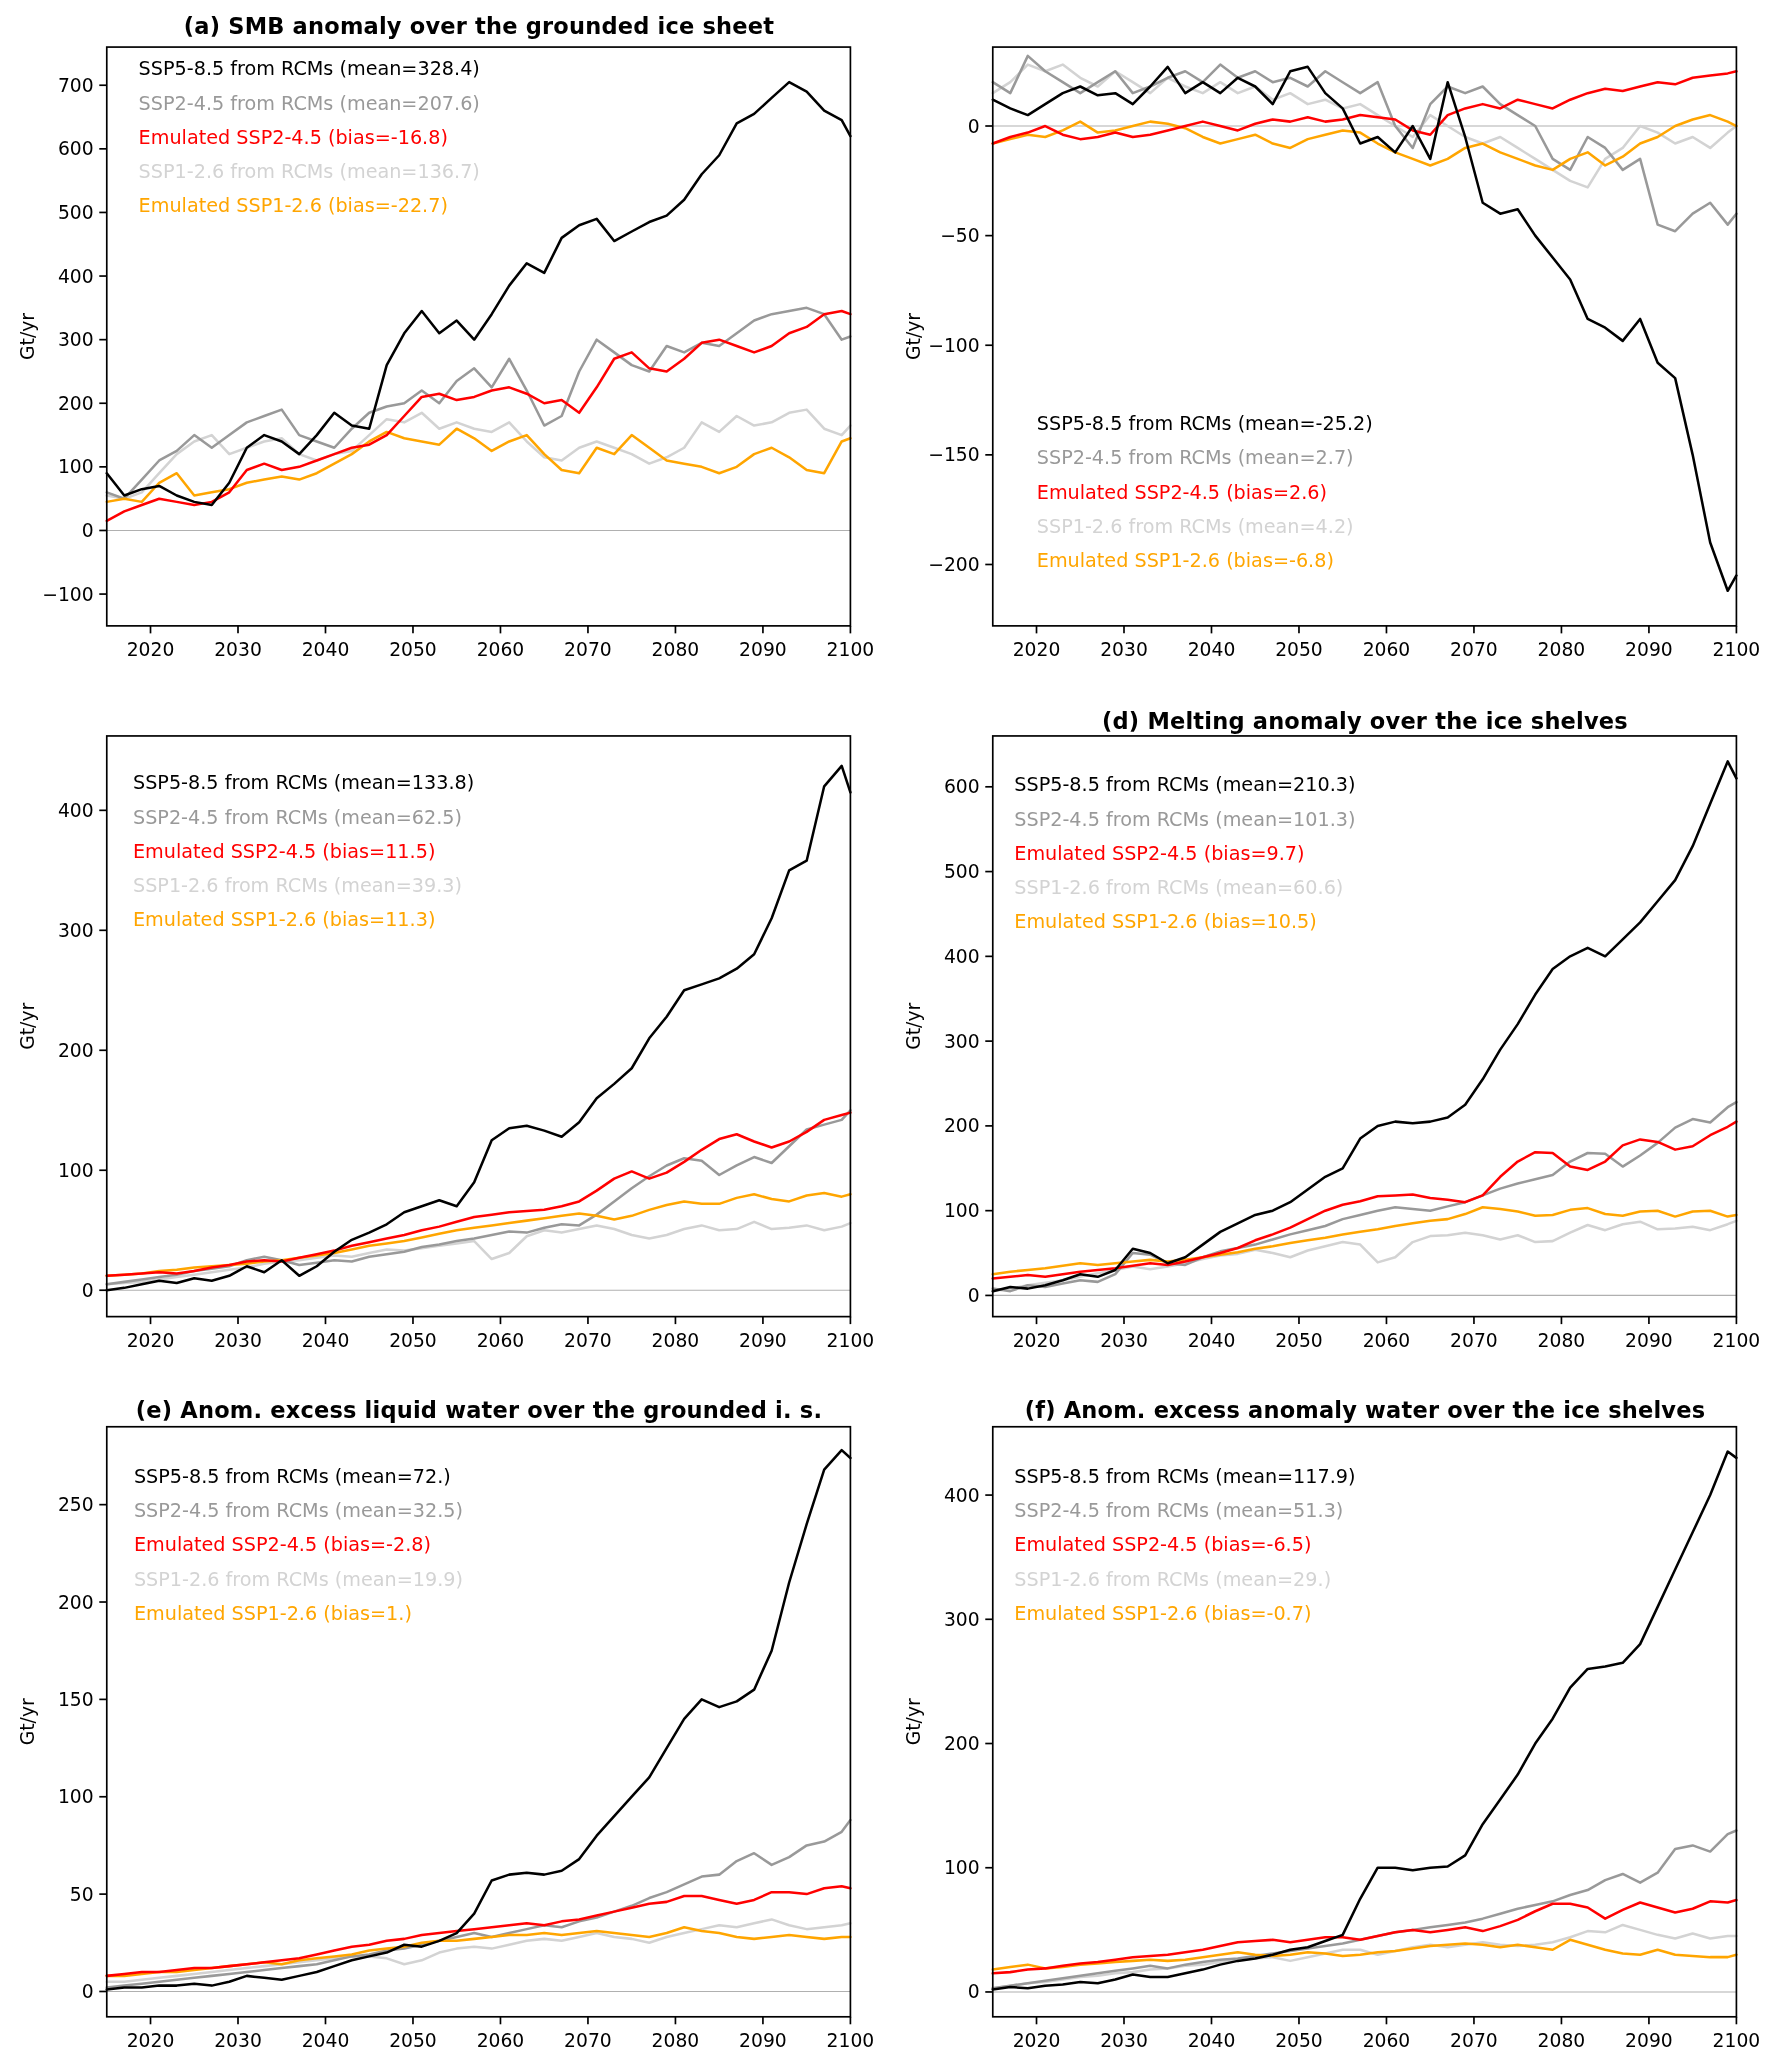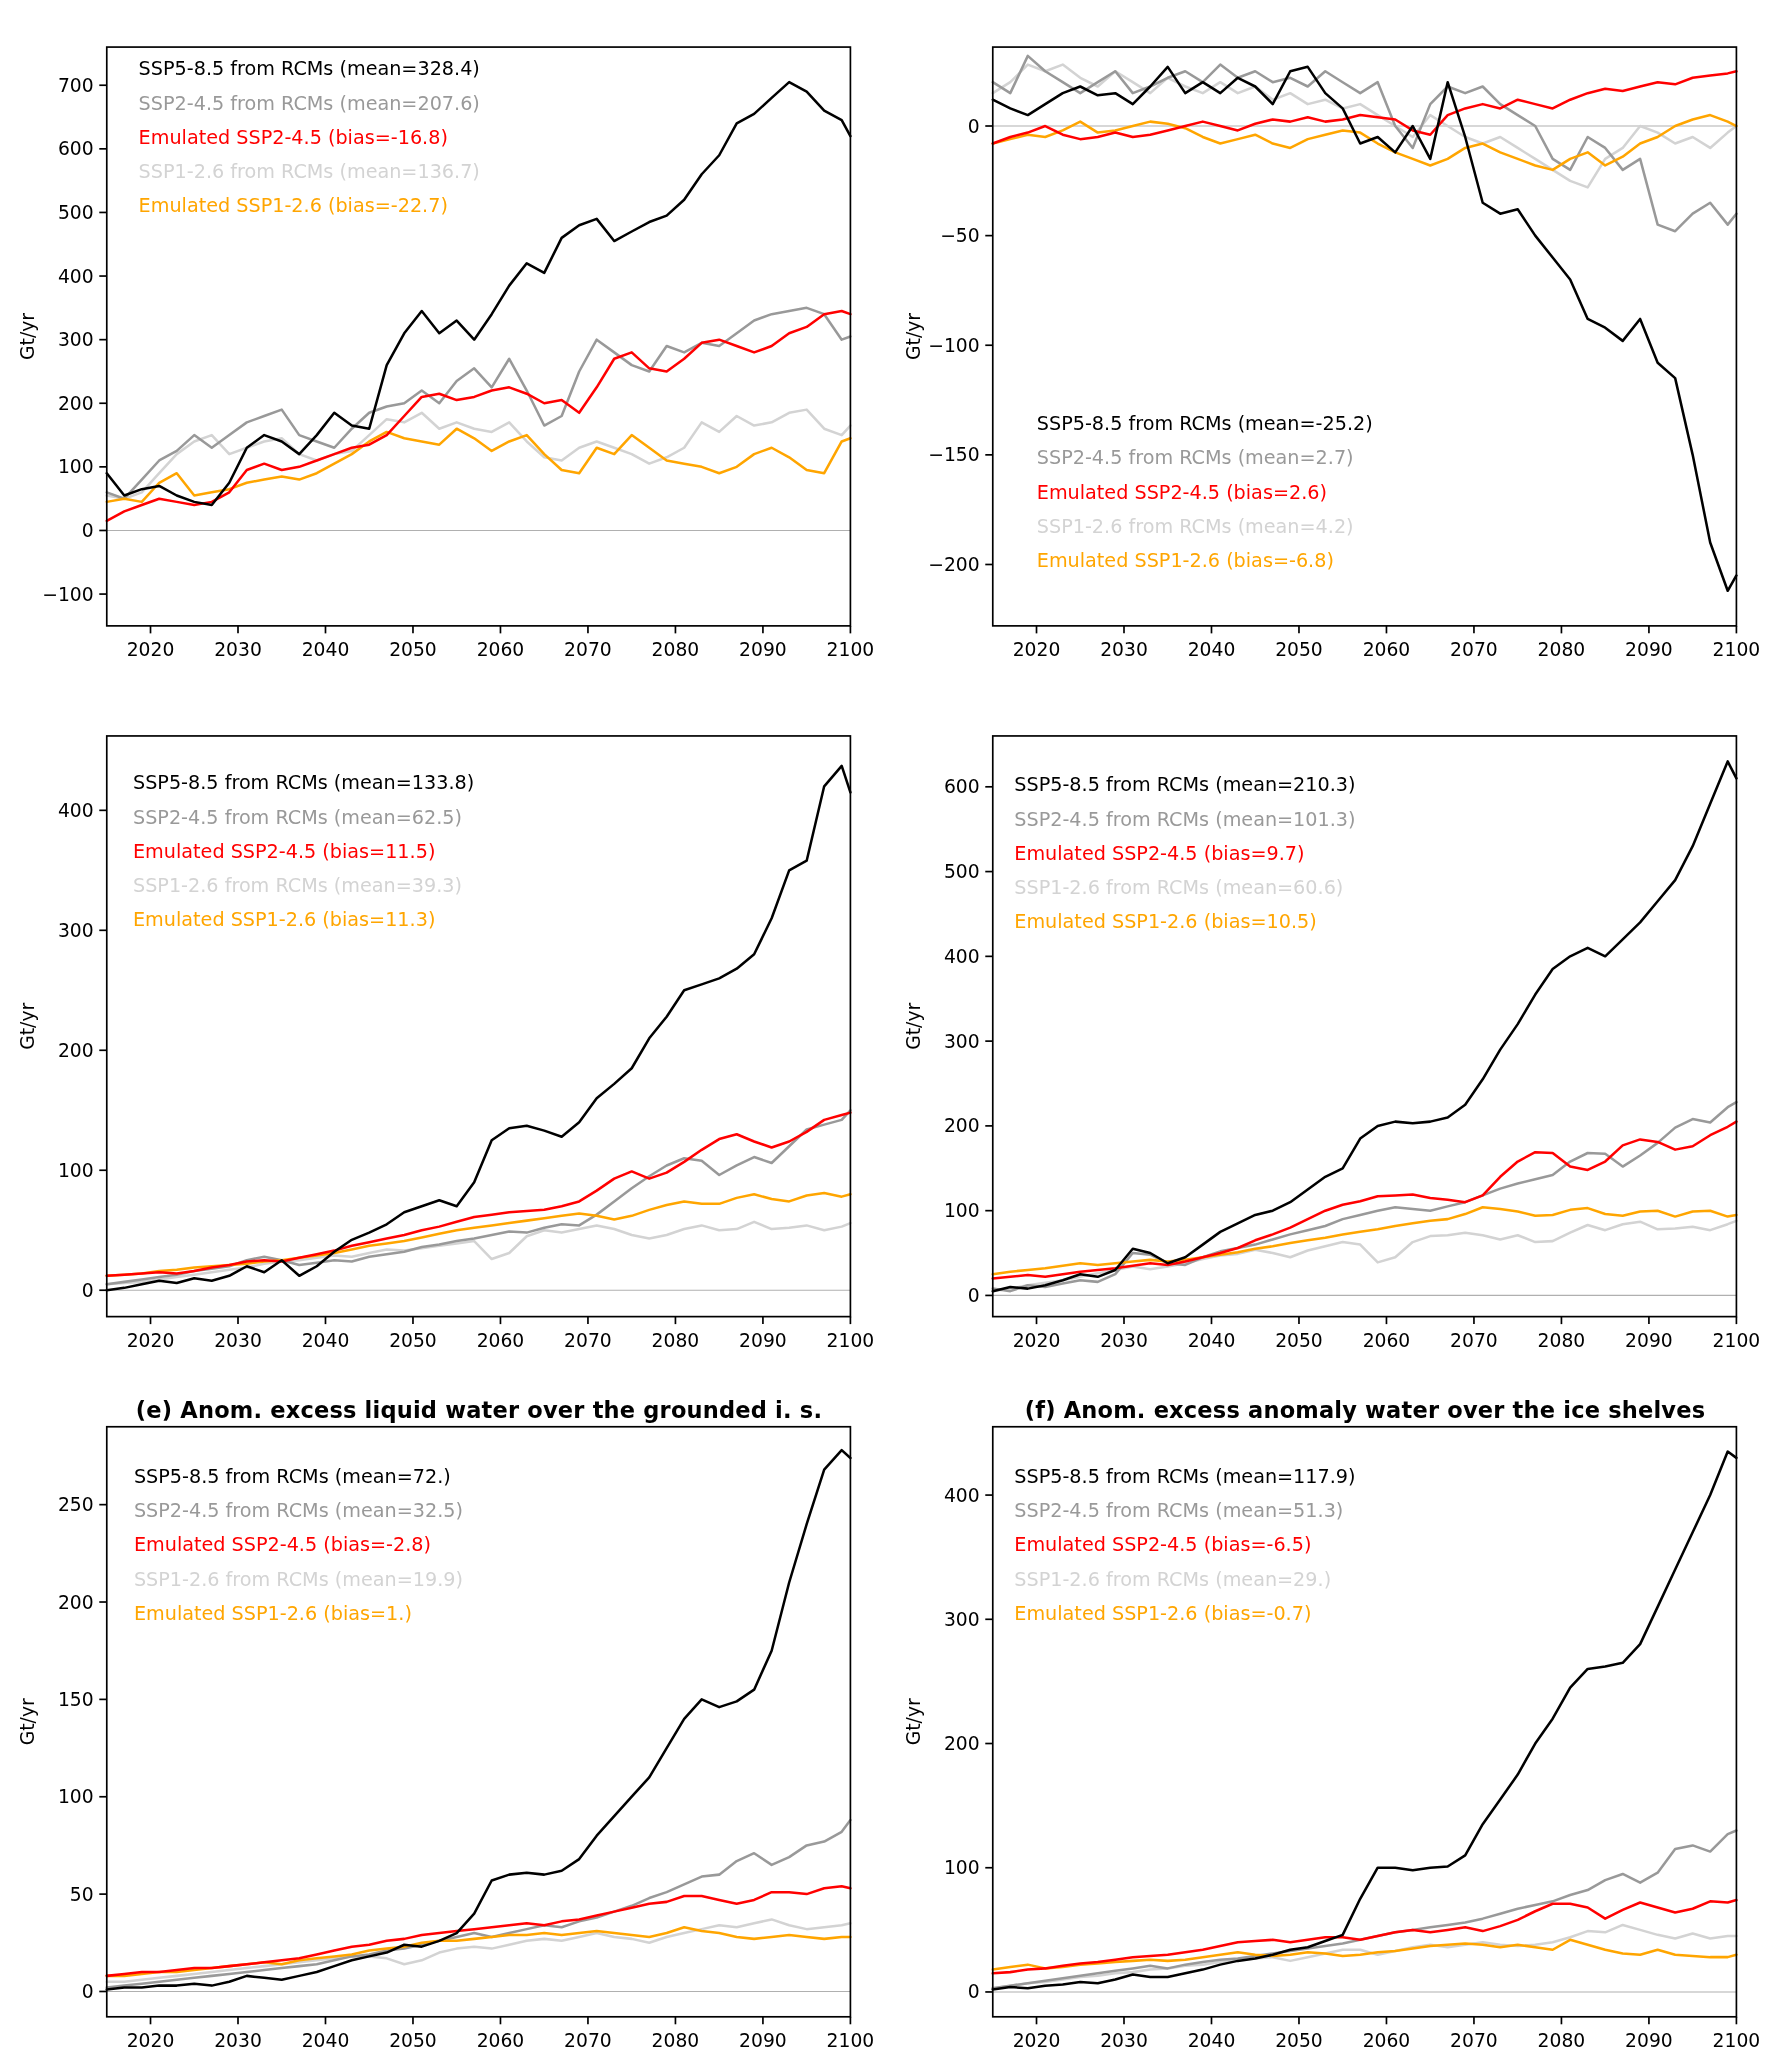--- a/index.html
+++ b/index.html
@@ -11,20 +11,21 @@
   .row1 .panel-title{top:20.6px;}
   .row2 .panel-title{top:22.5px;}
   svg.chart{position:absolute;left:0;top:0;width:886px;height:100%;}
   svg text{font-family:"DejaVu Sans","Liberation Sans",sans-serif;}
 </style>
 </head>
 <body>
 
 <div class="figure-grid">
   <div class="panel row0">
+    <div class="panel-title">(a) SMB anomaly over the grounded ice sheet</div>
     <svg class="chart" viewBox="0 0 946 733">
         <line x1="114" x2="908" y1="566.1318681318681" y2="566.1318681318681" stroke="#b0b0b0" stroke-width="1.2"></line>
         <polyline points="114.0,528.8 132.7,532.2 151.4,525.4 170.0,505.0 188.7,484.6 207.4,471.1 226.1,464.3 244.8,484.6 263.5,477.8 282.1,471.1 300.8,467.7 319.5,484.6 338.2,491.4 356.9,484.6 375.6,481.2 394.2,464.3 412.9,447.3 431.6,450.7 450.3,440.5 469.0,457.5 487.6,450.7 506.3,457.5 525.0,460.9 543.7,450.7 562.4,471.1 581.1,488.0 599.7,491.4 618.4,477.8 637.1,471.1 655.8,477.8 674.5,484.6 693.2,494.8 711.8,488.0 730.5,477.8 749.2,450.7 767.9,460.9 786.6,443.9 805.2,454.1 823.9,450.7 842.6,440.5 861.3,437.1 880.0,457.5 898.7,464.3 908.0,454.1" fill="none" stroke="#d3d3d3" stroke-width="2.7" stroke-linejoin="round" stroke-linecap="round"></polyline>
         <polyline points="114.0,525.4 132.7,532.2 151.4,511.8 170.0,491.4 188.7,481.2 207.4,464.3 226.1,477.8 244.8,464.3 263.5,450.7 282.1,443.9 300.8,437.1 319.5,464.3 338.2,471.1 356.9,477.8 375.6,457.5 394.2,440.5 412.9,433.7 431.6,430.3 450.3,416.7 469.0,430.3 487.6,406.5 506.3,393.0 525.0,413.3 543.7,382.8 562.4,416.7 581.1,454.1 599.7,443.9 618.4,396.4 637.1,362.4 655.8,376.0 674.5,389.6 693.2,396.4 711.8,369.2 730.5,376.0 749.2,365.8 767.9,369.2 786.6,355.6 805.2,342.0 823.9,335.2 842.6,331.8 861.3,328.4 880.0,335.2 898.7,362.4 908.0,359.0" fill="none" stroke="#999999" stroke-width="2.7" stroke-linejoin="round" stroke-linecap="round"></polyline>
         <polyline points="114.0,535.6 132.7,532.2 151.4,535.6 170.0,515.2 188.7,505.0 207.4,528.8 226.1,525.4 244.8,522.0 263.5,515.2 282.1,511.8 300.8,508.4 319.5,511.8 338.2,505.0 356.9,494.8 375.6,484.6 394.2,471.1 412.9,460.9 431.6,467.7 450.3,471.1 469.0,474.5 487.6,457.5 506.3,467.7 525.0,481.2 543.7,471.1 562.4,464.3 581.1,484.6 599.7,501.6 618.4,505.0 637.1,477.8 655.8,484.6 674.5,464.3 693.2,477.8 711.8,491.4 730.5,494.8 749.2,498.2 767.9,505.0 786.6,498.2 805.2,484.6 823.9,477.8 842.6,488.0 861.3,501.6 880.0,505.0 898.7,471.1 908.0,467.7" fill="none" stroke="#ffa500" stroke-width="2.7" stroke-linejoin="round" stroke-linecap="round"></polyline>
         <polyline points="114.0,555.9 132.7,545.8 151.4,539.0 170.0,532.2 188.7,535.6 207.4,539.0 226.1,535.6 244.8,525.4 263.5,501.6 282.1,494.8 300.8,501.6 319.5,498.2 338.2,491.4 356.9,484.6 375.6,477.8 394.2,474.5 412.9,464.3 431.6,443.9 450.3,423.5 469.0,420.1 487.6,426.9 506.3,423.5 525.0,416.7 543.7,413.3 562.4,420.1 581.1,430.3 599.7,426.9 618.4,440.5 637.1,413.3 655.8,382.8 674.5,376.0 693.2,393.0 711.8,396.4 730.5,382.8 749.2,365.8 767.9,362.4 786.6,369.2 805.2,376.0 823.9,369.2 842.6,355.6 861.3,348.8 880.0,335.2 898.7,331.8 908.0,335.2" fill="none" stroke="#ff0000" stroke-width="2.7" stroke-linejoin="round" stroke-linecap="round"></polyline>
         <polyline points="114.0,505.0 132.7,528.8 151.4,522.0 170.0,518.6 188.7,528.8 207.4,535.6 226.1,539.0 244.8,515.2 263.5,477.8 282.1,464.3 300.8,471.1 319.5,484.6 338.2,464.3 356.9,440.5 375.6,454.1 394.2,457.5 412.9,389.6 431.6,355.6 450.3,331.8 469.0,355.6 487.6,342.0 506.3,362.4 525.0,335.2 543.7,304.7 562.4,280.9 581.1,291.1 599.7,253.7 618.4,240.2 637.1,233.4 655.8,257.1 674.5,246.9 693.2,236.8 711.8,230.0 730.5,213.0 749.2,185.8 767.9,165.5 786.6,131.5 805.2,121.3 823.9,104.3 842.6,87.4 861.3,97.5 880.0,117.9 898.7,128.1 908.0,145.1" fill="none" stroke="#000000" stroke-width="2.7" stroke-linejoin="round" stroke-linecap="round"></polyline>
         <rect x="114" y="50" width="794" height="618" fill="none" stroke="#000" stroke-width="1.8"></rect>
         <line x1="106" x2="114" y1="634.0439560439561" y2="634.0439560439561" stroke="#000" stroke-width="1.8"></line>
         <text x="100" y="634.0439560439561" text-anchor="end" dy="0.35em" font-size="20" fill="#000">−100</text>
@@ -154,20 +155,21 @@
         <text x="908" y="704" text-anchor="middle" font-size="20" fill="#000">2100</text>
         <text x="36" y="362" text-anchor="middle" font-size="20" fill="#000" transform="rotate(-90 36 362)">Gt/yr</text>
         <text x="142" y="102" text-anchor="start" dy="0.35em" font-size="20.5" fill="#000000">SSP5-8.5 from RCMs  (mean=133.8)</text>
         <text x="142" y="138.5" text-anchor="start" dy="0.35em" font-size="20.5" fill="#999999">SSP2-4.5 from RCMs  (mean=62.5)</text>
         <text x="142" y="175" text-anchor="start" dy="0.35em" font-size="20.5" fill="#ff0000">Emulated SSP2-4.5 (bias=11.5)</text>
         <text x="142" y="211.5" text-anchor="start" dy="0.35em" font-size="20.5" fill="#d3d3d3">SSP1-2.6 from RCMs  (mean=39.3)</text>
         <text x="142" y="248" text-anchor="start" dy="0.35em" font-size="20.5" fill="#ffa500">Emulated SSP1-2.6 (bias=11.3)</text>
       </svg>
   </div>
   <div class="panel row1">
+    <div class="panel-title">(d) Melting anomaly over the ice shelves</div>
     <svg class="chart" viewBox="0 0 946 733">
         <line x1="114" x2="908" y1="649.3722627737226" y2="649.3722627737226" stroke="#b0b0b0" stroke-width="1.2"></line>
         <polyline points="114.0,644.8 132.7,642.1 151.4,638.5 170.0,635.8 188.7,633.1 207.4,629.5 226.1,625.8 244.8,622.2 263.5,618.6 282.1,621.3 300.8,618.6 319.5,615.0 338.2,610.5 356.9,606.8 375.6,605.0 394.2,600.5 412.9,604.1 431.6,608.6 450.3,601.4 469.0,596.9 487.6,592.4 506.3,595.1 525.0,614.1 543.7,608.6 562.4,592.4 581.1,586.0 599.7,585.1 618.4,582.4 637.1,585.1 655.8,589.6 674.5,585.1 693.2,592.4 711.8,591.4 730.5,582.4 749.2,574.2 767.9,579.7 786.6,573.3 805.2,570.6 823.9,578.8 842.6,577.9 861.3,576.1 880.0,579.7 898.7,573.3 908.0,569.7" fill="none" stroke="#d3d3d3" stroke-width="2.7" stroke-linejoin="round" stroke-linecap="round"></polyline>
         <polyline points="114.0,642.1 132.7,644.8 151.4,638.5 170.0,640.3 188.7,636.7 207.4,633.1 226.1,634.9 244.8,626.7 263.5,604.1 282.1,605.9 300.8,615.0 319.5,616.8 338.2,608.6 356.9,602.3 375.6,598.7 394.2,595.1 412.9,589.6 431.6,584.2 450.3,579.7 469.0,575.2 487.6,567.9 506.3,563.4 525.0,558.9 543.7,555.2 562.4,557.1 581.1,558.9 599.7,554.3 618.4,549.8 637.1,542.6 655.8,535.3 674.5,529.9 693.2,525.4 711.8,520.8 730.5,506.4 749.2,497.3 767.9,498.2 786.6,511.8 805.2,500.0 823.9,486.5 842.6,470.2 861.3,461.1 880.0,464.7 898.7,448.4 908.0,443.0" fill="none" stroke="#999999" stroke-width="2.7" stroke-linejoin="round" stroke-linecap="round"></polyline>
         <polyline points="114.0,626.7 132.7,624.0 151.4,622.2 170.0,620.4 188.7,617.7 207.4,615.0 226.1,616.8 244.8,615.0 263.5,613.2 282.1,611.4 300.8,613.2 319.5,611.4 338.2,608.6 356.9,605.9 375.6,603.2 394.2,599.6 412.9,596.9 431.6,593.3 450.3,590.5 469.0,587.8 487.6,584.2 506.3,581.5 525.0,578.8 543.7,575.2 562.4,572.4 581.1,569.7 599.7,567.9 618.4,562.5 637.1,555.2 655.8,557.1 674.5,559.8 693.2,564.3 711.8,563.4 730.5,558.0 749.2,556.1 767.9,562.5 786.6,564.3 805.2,559.8 823.9,558.9 842.6,565.2 861.3,559.8 880.0,558.9 898.7,565.2 908.0,563.4" fill="none" stroke="#ffa500" stroke-width="2.7" stroke-linejoin="round" stroke-linecap="round"></polyline>
         <polyline points="114.0,631.3 132.7,629.5 151.4,627.6 170.0,629.5 188.7,626.7 207.4,624.0 226.1,622.2 244.8,620.4 263.5,617.7 282.1,615.0 300.8,616.8 319.5,613.2 338.2,608.6 356.9,604.1 375.6,598.7 394.2,590.5 412.9,584.2 431.6,577.0 450.3,567.9 469.0,558.9 487.6,552.5 506.3,548.9 525.0,543.5 543.7,542.6 562.4,541.7 581.1,545.3 599.7,547.1 618.4,549.8 637.1,542.6 655.8,522.7 674.5,506.4 693.2,496.4 711.8,497.3 730.5,511.8 749.2,515.4 767.9,506.4 786.6,489.2 805.2,482.8 823.9,485.5 842.6,493.7 861.3,490.1 880.0,478.3 898.7,469.3 908.0,463.8" fill="none" stroke="#ff0000" stroke-width="2.7" stroke-linejoin="round" stroke-linecap="round"></polyline>
         <polyline points="114.0,644.8 132.7,640.3 151.4,642.1 170.0,638.5 188.7,633.1 207.4,626.7 226.1,629.5 244.8,622.2 263.5,599.6 282.1,604.1 300.8,615.0 319.5,608.6 338.2,595.1 356.9,581.5 375.6,572.4 394.2,563.4 412.9,558.9 431.6,549.8 450.3,536.2 469.0,522.7 487.6,513.6 506.3,481.9 525.0,468.4 543.7,463.8 562.4,465.6 581.1,463.8 599.7,459.3 618.4,445.7 637.1,418.6 655.8,386.9 674.5,359.7 693.2,328.1 711.8,300.9 730.5,287.3 749.2,278.3 767.9,287.3 786.6,269.2 805.2,251.1 823.9,228.5 842.6,205.9 861.3,169.7 880.0,124.4 898.7,79.2 908.0,97.3" fill="none" stroke="#000000" stroke-width="2.7" stroke-linejoin="round" stroke-linecap="round"></polyline>
         <rect x="114" y="52" width="794" height="620" fill="none" stroke="#000" stroke-width="1.8"></rect>
         <line x1="106" x2="114" y1="649.3722627737226" y2="649.3722627737226" stroke="#000" stroke-width="1.8"></line>
         <text x="100" y="649.3722627737226" text-anchor="end" dy="0.35em" font-size="20" fill="#000">0</text>

